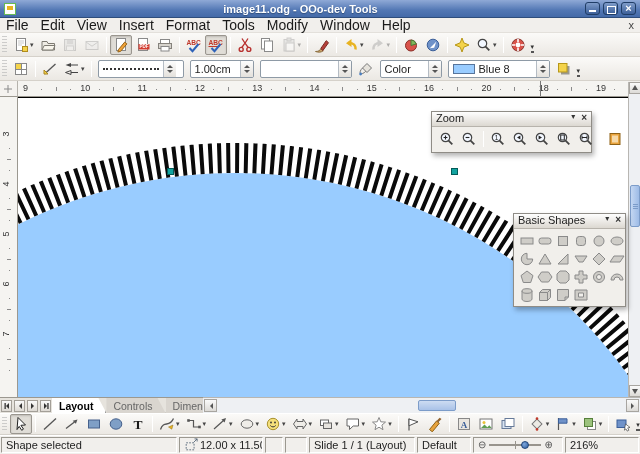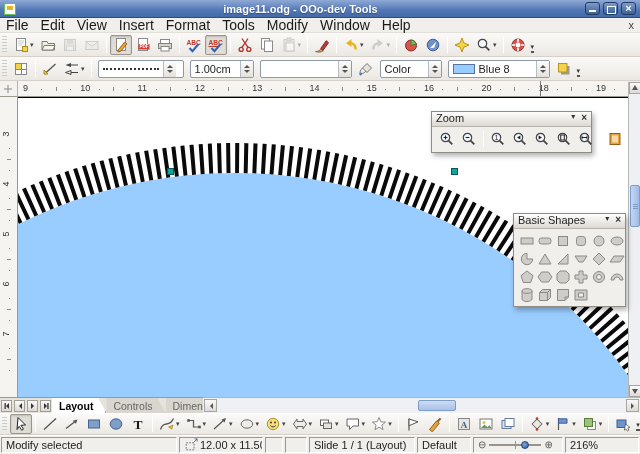--- a/index.html
+++ b/index.html
@@ -872,21 +872,21 @@
           <span class="ticon"><svg width="16" height="16" viewBox="0 0 16 16">
               <rect x="2" y="4" width="9" height="7.5" fill="#6f92c9" stroke="#3b5f99"></rect>
               <path d="M10.5 8l4.5 3.4-2.3.5 1.2 2.3-1.7.9-1.2-2.3-1.6 1.4z" fill="#fff" stroke="#333" stroke-width=".6"></path>
             </svg></span>
         </span>
       </span>
     <span class="overflow">▾</span>
   </div>
 
   <div class="statusbar">
-    <span class="scell" style="width:176px">Modify selected</span>
+    <span class="scell" style="width:176px">Shape selected</span>
     <span class="scell" style="width:84px">
       <span class="ticon">
         <svg width="14" height="14" viewBox="0 0 16 16">
             <rect x="2.5" y="5.5" width="9" height="8" fill="none" stroke="#567" stroke-dasharray="2 1.4"></rect>
             <path d="M11 5l4-4M12 1h3v3" stroke="#567" fill="none"></path>
           </svg></span>
       <span>12.00 x 11.50</span>
     </span>
     <span class="scell" style="width:18px"></span>
     <span class="scell" style="width:22px"></span>

